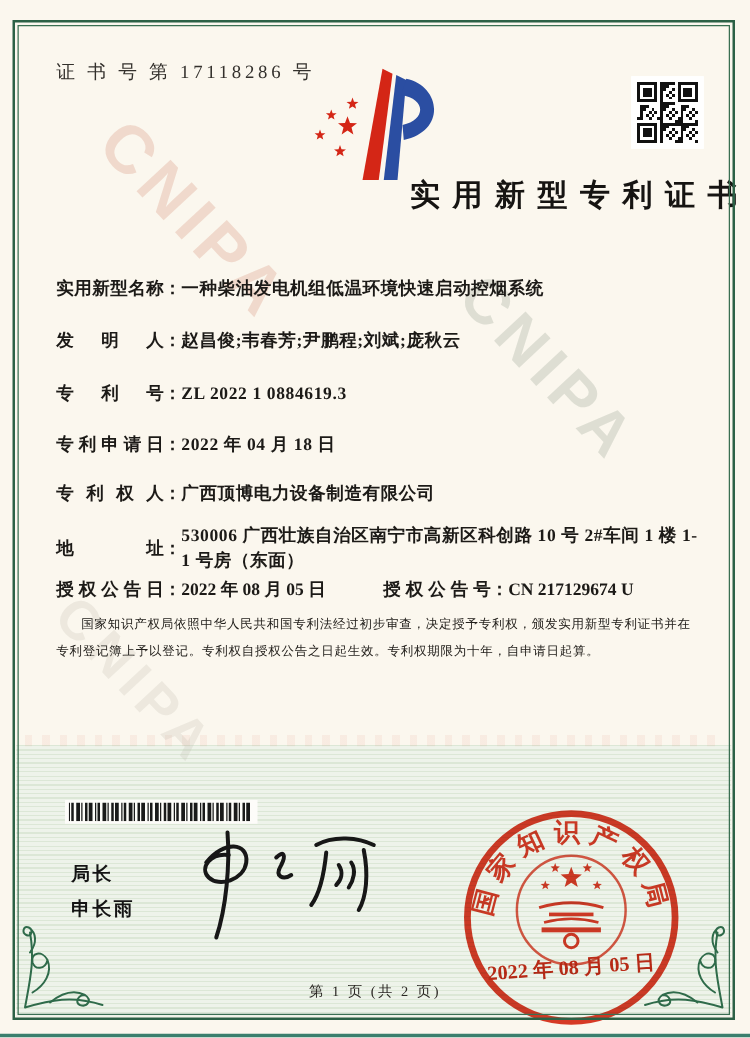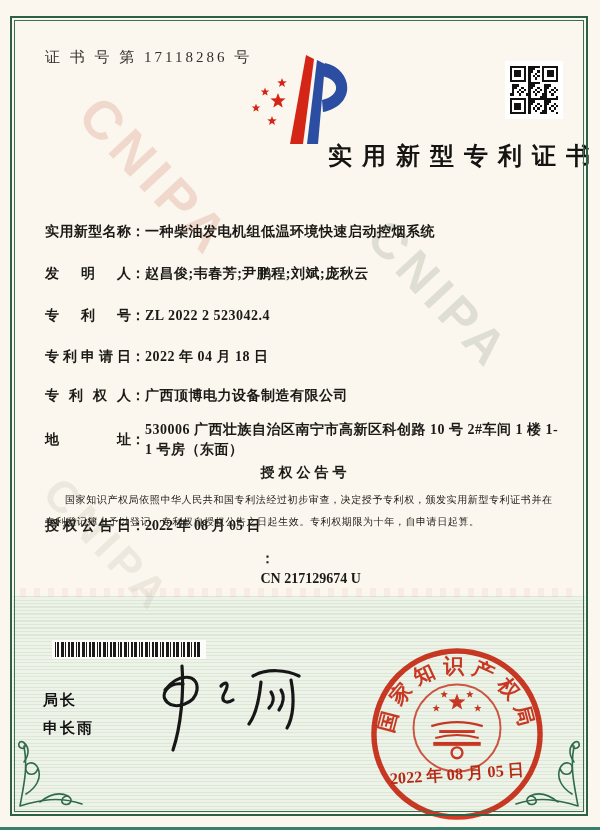--- a/index.html
+++ b/index.html
@@ -28,28 +28,28 @@
   .qr{position:absolute;left:505px;top:61px;width:58px;height:58px;background:#fff;padding:0;z-index:2;}
   .title{position:absolute;left:0;right:0;top:140px;text-align:right;font-size:24px;font-weight:bold;
          letter-spacing:10px;color:#161412;z-index:2;}
 
   .fields{position:absolute;left:45px;right:40px;top:0;z-index:2;font-size:14px;color:#1c1a17;font-weight:bold;}
   .frow{position:absolute;left:0;right:0;display:flex;align-items:center;line-height:20px;}
   .flabel{display:inline-block;width:86px;text-align:justify;text-align-last:justify;flex:0 0 86px;}
   .fcolon{flex:0 0 14px;}
   .fvalue{flex:1;letter-spacing:.5px;}
   .r1{top:222px}.r2{top:264px}.r3{top:306px}.r4{top:347px}.r5{top:386px}.r6{top:420px}.r7{top:463px}
-  .grant2{display:flex;flex-direction:column;}
+  .grant2{margin-left:46px;display:flex;}
 
   .body-text{position:absolute;left:45px;right:42px;top:489px;z-index:2;font-size:10px;line-height:21.5px;
              color:#23201c;letter-spacing:.6px;}
   .body-text p{margin:0;text-indent:2em;}
 
   .barcode{position:absolute;left:52px;top:640px;z-index:2;background:#fdfcf9;padding:2px 3px;}
-  .signoff{position:absolute;left:43px;top:686px;z-index:2;font-family:"Liberation Sans",sans-serif;
+  .signoff{position:absolute;left:57px;top:686px;z-index:2;font-family:"Liberation Sans",sans-serif;
            font-weight:bold;font-size:15px;color:#141414;line-height:28px;letter-spacing:2px;}
   .signature{position:absolute;left:135px;top:652px;z-index:2;}
   .seal{position:absolute;left:368px;top:645px;z-index:3;mix-blend-mode:multiply;opacity:.94;}
   .footer{position:absolute;left:0;right:0;top:786px;text-align:center;font-size:11.5px;color:#2a2723;
           letter-spacing:2px;z-index:2;}
   .corner{position:absolute;bottom:18px;z-index:5;}
   .corner.left{left:14px;}
   .corner.right{right:16px;transform:scaleX(-1);}
 </style>
 </head>
@@ -226,21 +226,21 @@
       <span class="fvalue">一种柴油发电机组低温环境快速启动控烟系统</span>
     </div>
     <div class="frow r2">
       <span class="flabel">发明人</span>
         <span class="fcolon">：</span>
       <span class="fvalue">赵昌俊;韦春芳;尹鹏程;刘斌;庞秋云</span>
     </div>
     <div class="frow r3">
       <span class="flabel">专利号</span>
         <span class="fcolon">：</span>
-      <span class="fvalue">ZL 2022 2 523042.4</span>
+      <span class="fvalue">ZL 2022 1 0884619.3</span>
     </div>
     <div class="frow r4">
       <span class="flabel">专利申请日</span>
         <span class="fcolon">：</span>
       <span class="fvalue">2022 年 04 月 18 日</span>
     </div>
     <div class="frow r5">
       <span class="flabel">专利权人</span>
         <span class="fcolon">：</span>
       <span class="fvalue">广西顶博电力设备制造有限公司</span>
@@ -348,20 +348,21 @@
         </g>
       <path d="M64,82 Q90,74 116,82" fill="none" stroke="#d8301a" stroke-width="2.4"></path>
       <rect x="72" y="86" width="36" height="3"></rect>
       <path d="M68,94 Q90,88 112,94" fill="none" stroke="#d8301a" stroke-width="2.2"></path>
       <rect x="66" y="98" width="48" height="4"></rect>
       <circle cx="90" cy="109" r="5.5" fill="none" stroke="#d8301a" stroke-width="2.4"></circle>
     </g>
     <text x="90" y="136" text-anchor="middle" font-size="16.5" font-weight="bold" fill="#c41f0a" transform="rotate(-4 90 132)">2022 年 08 月 05 日</text>
   </svg>
 
+  <div class="footer">第 1 页 (共 2 页)</div>
 
   <svg class="corner left" width="78" height="78" viewBox="0 0 78 78" fill="none" stroke="#2f6b4a" stroke-width="1.6" stroke-linecap="round">
     <path d="M6,72 C10,50 14,34 10,12 M6,72 C26,66 44,62 68,70"></path>
     <path d="M12,60 C22,54 28,44 24,34 C20,26 10,28 12,36 C14,42 22,42 24,34"></path>
     <path d="M26,68 C36,60 46,58 54,62 C60,66 56,72 50,70 C46,68 48,62 54,62"></path>
     <path d="M10,28 C16,20 15,12 9,8 C5,6 3,12 7,14 C11,16 13,10 9,8"></path>
   </svg>
   <svg class="corner right" width="78" height="78" viewBox="0 0 78 78" fill="none" stroke="#2f6b4a" stroke-width="1.6" stroke-linecap="round">
     <path d="M6,72 C10,50 14,34 10,12 M6,72 C26,66 44,62 68,70"></path>
     <path d="M12,60 C22,54 28,44 24,34 C20,26 10,28 12,36 C14,42 22,42 24,34"></path>

